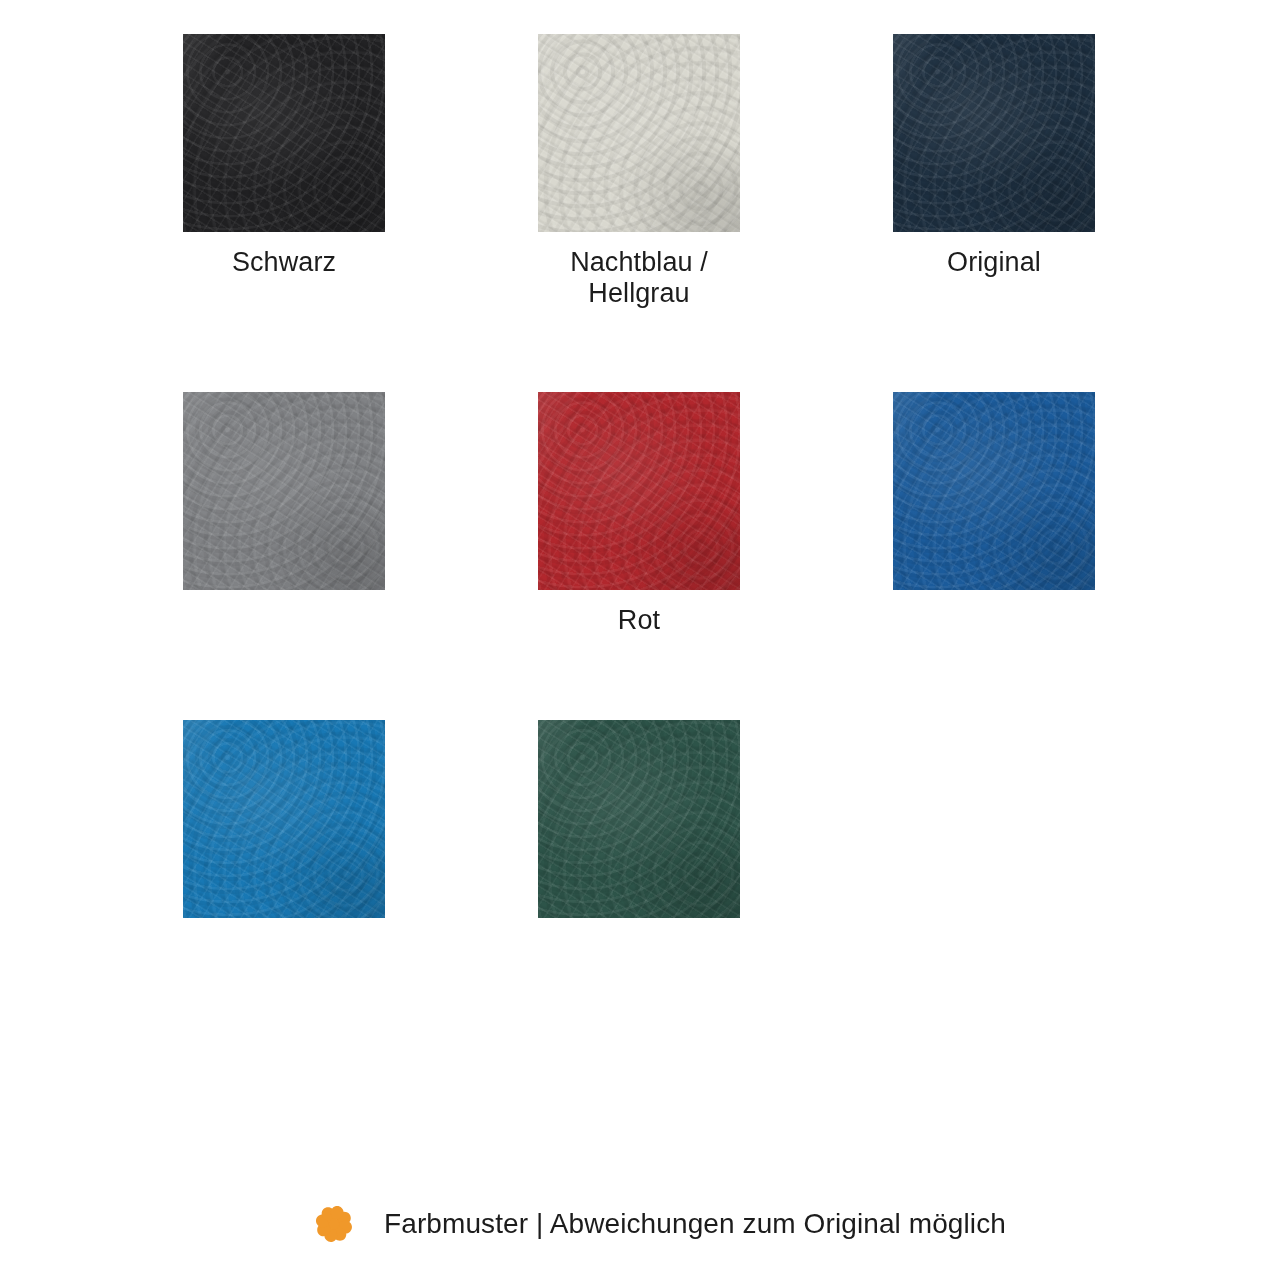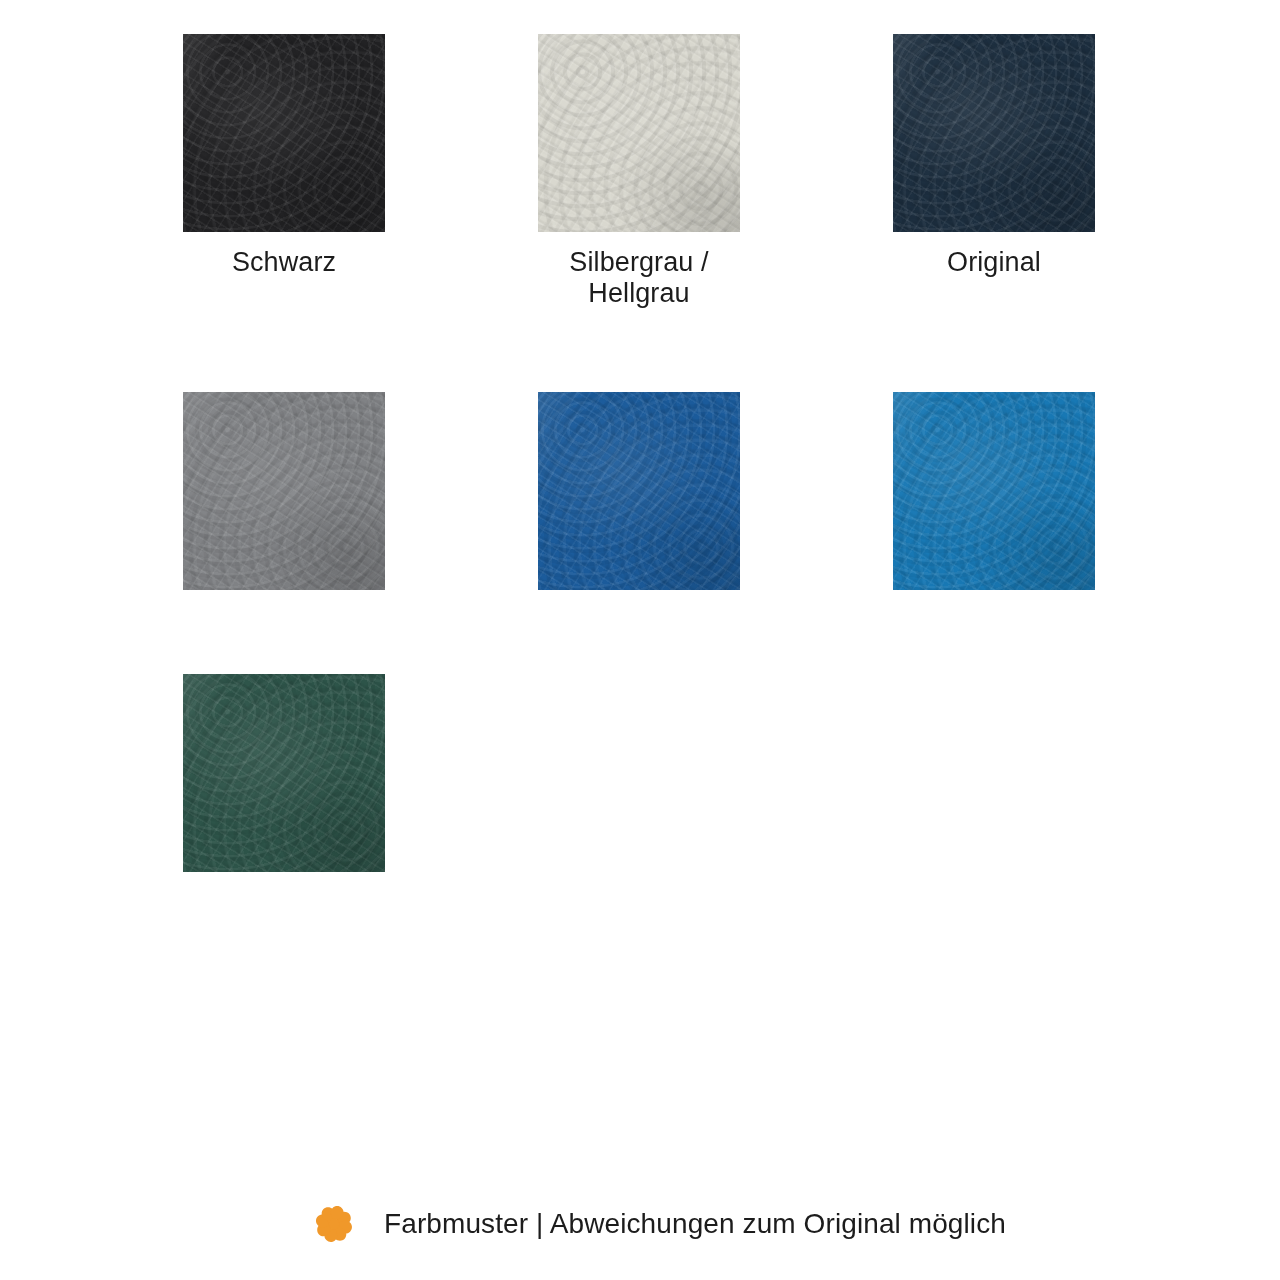--- a/index.html
+++ b/index.html
@@ -147,35 +147,42 @@
           <div class="grain"></div>
           <div class="creases"></div>
         </div>
         <div class="label">Schwarz</div>
       </div>
       <div class="cell">
         <div class="swatch" style="background-color: rgb(217, 216, 207);">
           <div class="grain"></div>
           <div class="creases"></div>
         </div>
-        <div class="label">Silbergrau /
+        <div class="label">Nachtblau /
 Hellgrau</div>
       </div>
       <div class="cell">
         <div class="swatch" style="background-color: rgb(29, 47, 64);">
           <div class="grain"></div>
           <div class="creases"></div>
         </div>
         <div class="label">Original</div>
       </div>
       <div class="cell">
         <div class="swatch" style="background-color: rgb(128, 130, 133);">
           <div class="grain"></div>
           <div class="creases"></div>
         </div>
+      </div>
+      <div class="cell">
+        <div class="swatch" style="background-color: rgb(177, 39, 45);">
+          <div class="grain"></div>
+          <div class="creases"></div>
+        </div>
+        <div class="label">Rot</div>
       </div>
       <div class="cell">
         <div class="swatch" style="background-color: rgb(27, 91, 155);">
           <div class="grain"></div>
           <div class="creases"></div>
         </div>
       </div>
       <div class="cell">
         <div class="swatch" style="background-color: rgb(24, 120, 180);">
           <div class="grain"></div>

